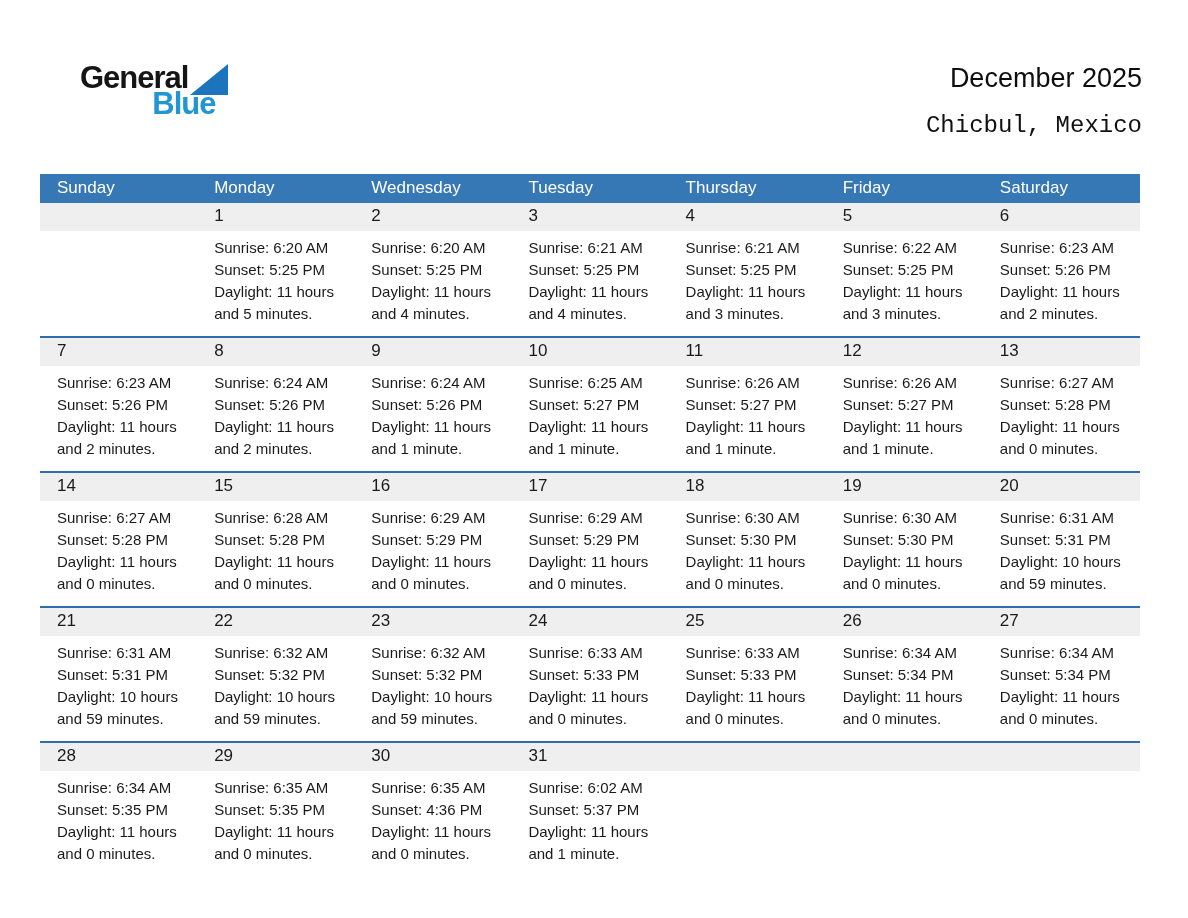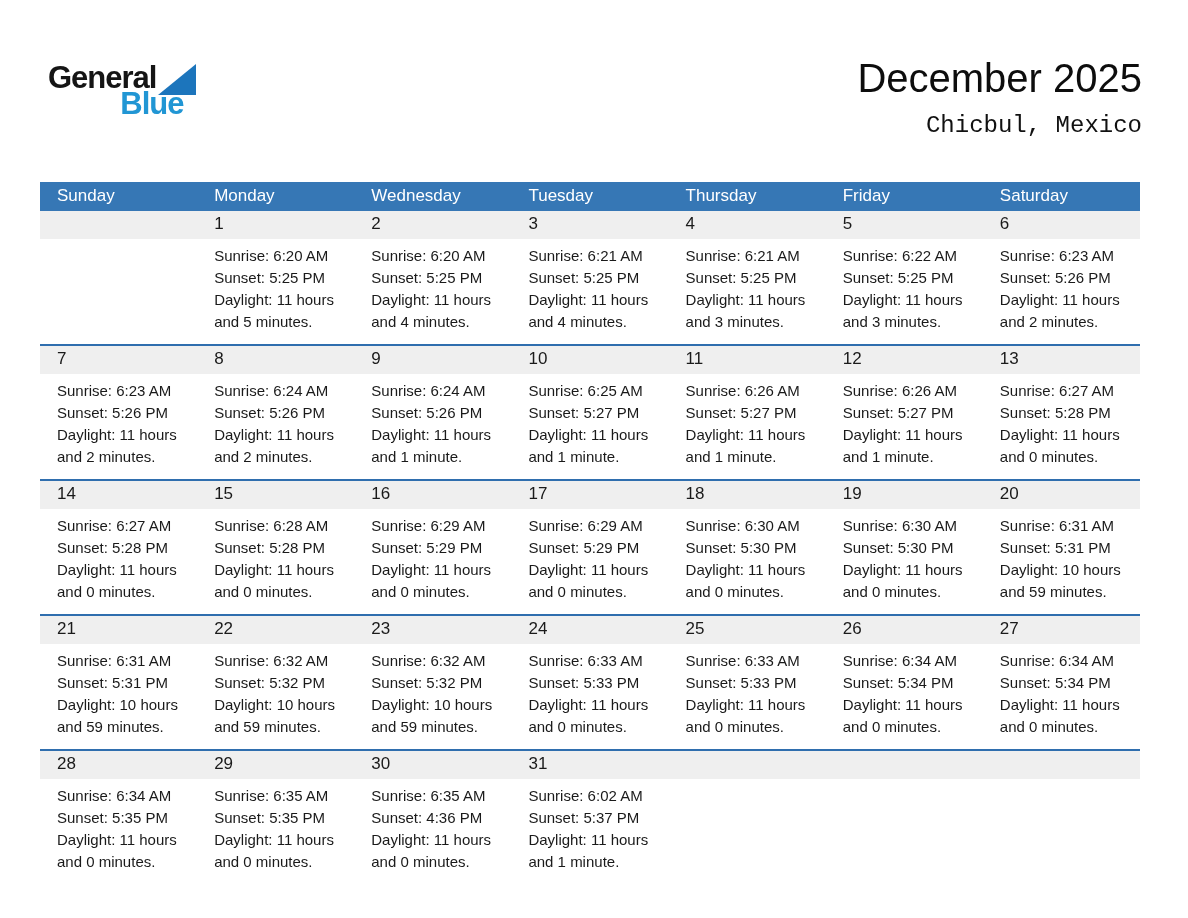--- a/index.html
+++ b/index.html
@@ -8,48 +8,48 @@
     width: 1188px; height: 918px;
     background: #ffffff;
     font-family: "Liberation Sans", sans-serif;
     color: var(--body-text, #1a1a1a);
   }
   .page { width: 1188px; height: 918px; overflow: hidden; }
 
   
   .top {
     height: 174px;
-    padding: 56px 46px 0 48px;
+    padding: 56px 46px 0 80px;
     display: flex;
     justify-content: space-between;
     align-items: flex-start;
   }
   .logo { margin-top: 6px; line-height: 1; }
   .logo-line1 { display: flex; align-items: flex-start; }
   .logo-word1 {
     font-size: 31px; font-weight: 600; letter-spacing: -1px;
     color: #151515;
   }
   .logo-triangle { margin-left: 2px; margin-top: 1px; }
   .logo-word2 {
     font-size: 31px; font-weight: 700; letter-spacing: -1px;
     color: var(--logo-blue-text, #2196d4);
     text-align: right; padding-right: 13px; margin-top: -7px;
   }
   .titles { text-align: right; }
   .page-title {
-    margin: 0; font-size: 40px; font-weight: 500;
+    margin: 0; font-size: 27px; font-weight: 500;
     line-height: 44px; color: #0d0d0d; letter-spacing: 0;
   }
   .page-subtitle {
     margin-top: 12px; font-size: 24px; font-weight: 400; color: #111111; font-family: Liberation Mono, monospace;
   }
 
   
-  .calendar { margin: 8px 48px 0 40px; }
+  .calendar { margin: 0 48px 0 40px; }
   .weekday-row {
     display: grid; grid-template-columns: repeat(7, 1fr);
     background: var(--header-blue, #3677b5);
     height: 29px;
   }
   .weekday-cell {
     color: var(--weekday-text, #ffffff);
     font-size: 17px; padding: 4px 0 0 17px;
     white-space: nowrap; overflow: hidden;
   }

